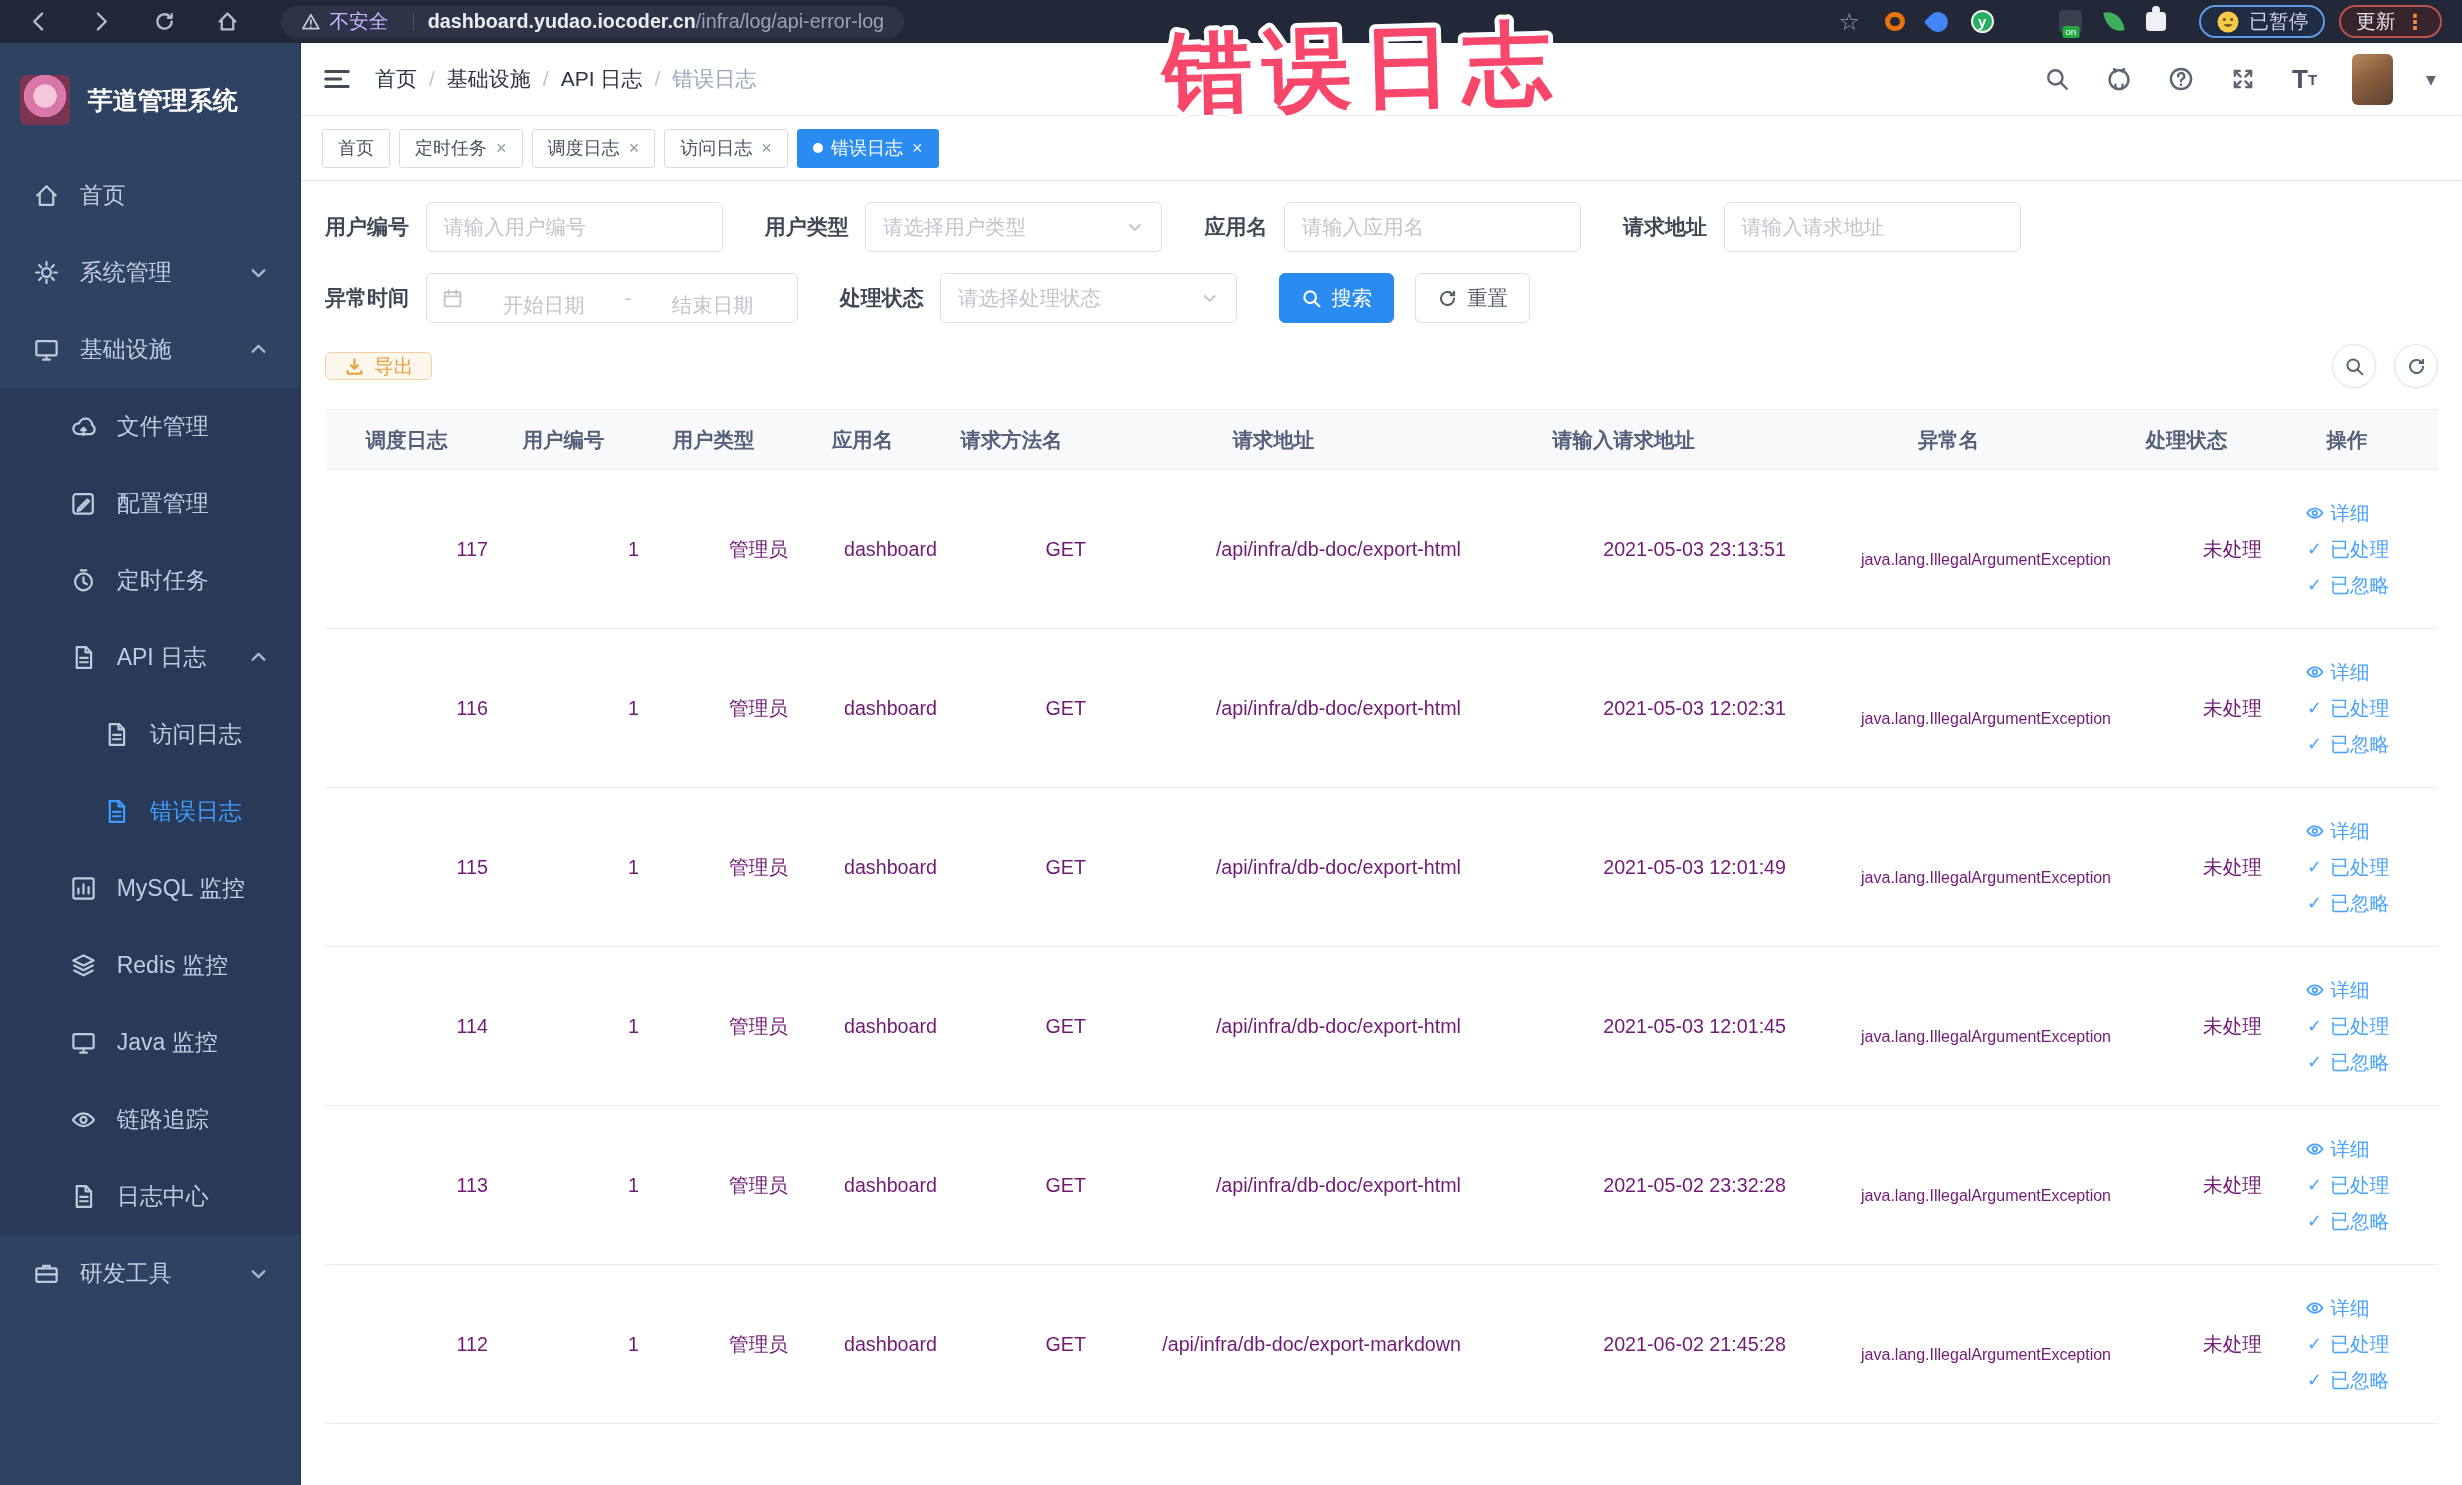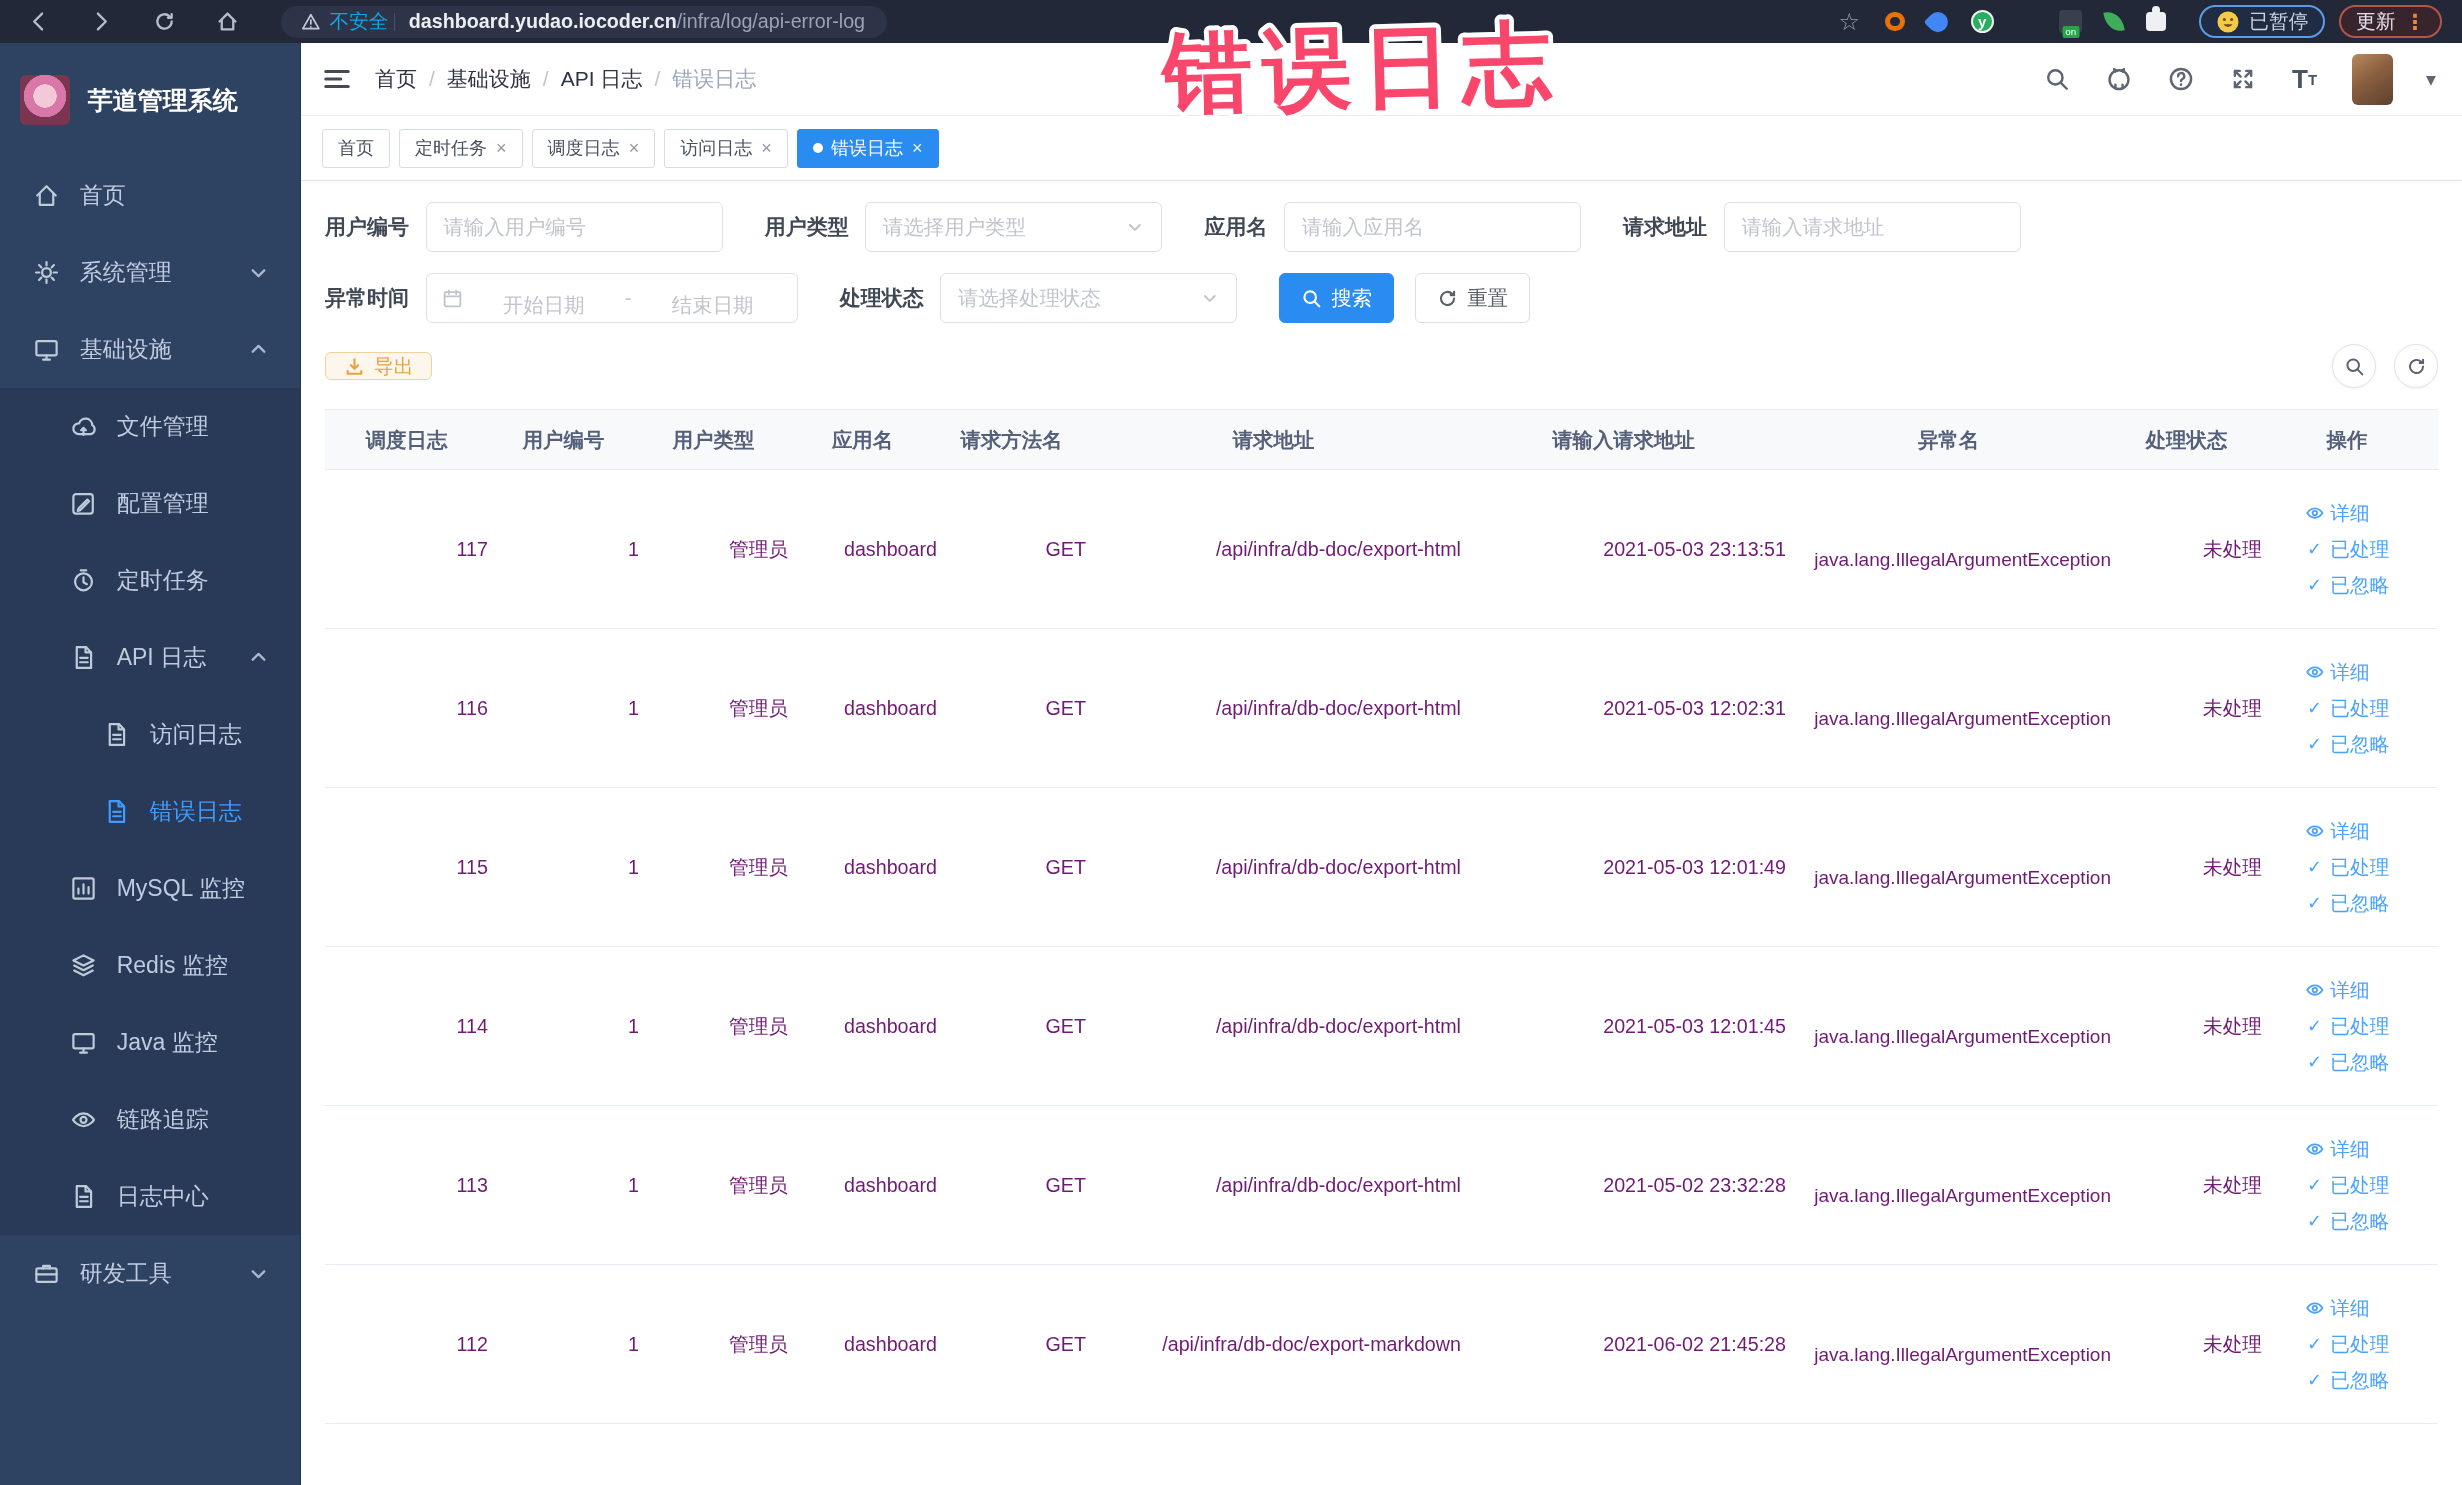--- a/index.html
+++ b/index.html
@@ -6,21 +6,21 @@
   *{box-sizing:border-box;font-family:"Liberation Sans","DejaVu Sans",sans-serif;}
   .screen{position:relative;width:2462px;height:1486px;overflow:hidden;background:#fff;}
 
   
   .browser-bar{height:43px;background:#222838;display:flex;align-items:center;padding:0 19.7px 0 23px;color:#aeb4c4;}
   .bicon{width:30px;height:30px;display:flex;align-items:center;justify-content:center;margin-right:33px;color:#b6bccb;}
   .bicon svg{width:23px;height:23px;}
   .url-pill{height:32px;min-width:606px;background:#2d3447;border-radius:16px;display:flex;align-items:center;padding:0 19.7px;margin-left:6px;}
   .url-pill .warn{width:19.7px;height:19.7px;margin-right:9px;color:#c3c9d8;}
   .url-pill .warn svg{width:19.7px;height:19.7px;}
-  .sec{font-size:19.7px;color:#0ea5e9;margin-right:6px;}
+  .sec{font-size:19.7px;color:#c4b5fd;margin-right:25px;}
   .url-div{width:0.8px;height:18px;background:#4a5065;margin-right:13.6px;}
   .url{font-size:19.7px;white-space:nowrap;}
   .url .dom{color:#eceef4;font-weight:bold;}
   .url .path{color:#9aa2b8;}
   .spacer{flex:1;}
   .ext-row{display:flex;align-items:center;gap:23px;margin:0 19.7px;}
   .ext{width:26px;height:26px;display:flex;align-items:center;justify-content:center;position:relative;}
   .ext--star{font-size:24px;color:#9aa0ae;}
   .ext--orange-ring{width:19.7px;height:19.7px;border:5.3px solid #e8710a;border-radius:50%;}
   .ext--blue-pin{width:19.7px;height:19.7px;background:#4285f4;border-radius:50% 50% 50% 3px;transform:rotate(45deg);}
@@ -110,21 +110,21 @@
   .circle-btns{display:flex;gap:18px;}
   .circle-btn{width:44px;height:44px;border-radius:50%;border:1.5px solid #dfe3ec;background:#fff;color:#5a6270;display:flex;align-items:center;justify-content:center;cursor:pointer;box-shadow:0 0.8px 3px rgba(0,0,0,.06);}
   .circle-btn svg{width:21px;height:21px;}
 
   
   .table{margin-top:21px;--cols:163px 151px 149px 149px 149px 375px 325px 325px 151px 170px;}
   .thead{display:grid;grid-template-columns:var(--cols);height:61px;align-items:center;background:#f8f9fb;border-top:0.8px solid #e8ecf4;border-bottom:0.8px solid #e8ecf4;}
   .th{font-size:20.4px;font-weight:bold;color:#55607a;text-align:center;white-space:nowrap;}
   .trow{display:grid;grid-template-columns:var(--cols);height:159px;align-items:center;border-bottom:0.8px solid #e8edf5;background:#fff;}
   .td{font-size:19.7px;color:#701a75;text-align:right;white-space:nowrap;overflow:hidden;}
-  .td.exc{font-size:19px;margin-top:22px;}
+  .td.exc{font-size:16px;margin-top:22px;}
   .ops{display:flex;justify-content:center;}
   .ops-stack{display:flex;flex-direction:column;align-items:flex-start;gap:9px;}
   .op-link{display:flex;align-items:center;gap:6px;color:#4aa3ff;font-size:19.7px;cursor:pointer;white-space:nowrap;}
   .op-link .oi{width:19.7px;height:19.7px;display:inline-flex;align-items:center;justify-content:center;}
   .op-link .oi svg{width:19.7px;height:19.7px;}
   .op-link .oi.chk{font-size:18px;font-weight:bold;}
 
   
   .overlay-annotation{position:absolute;left:1060px;top:1.5px;width:606px;height:136px;pointer-events:none;}
 </style>

